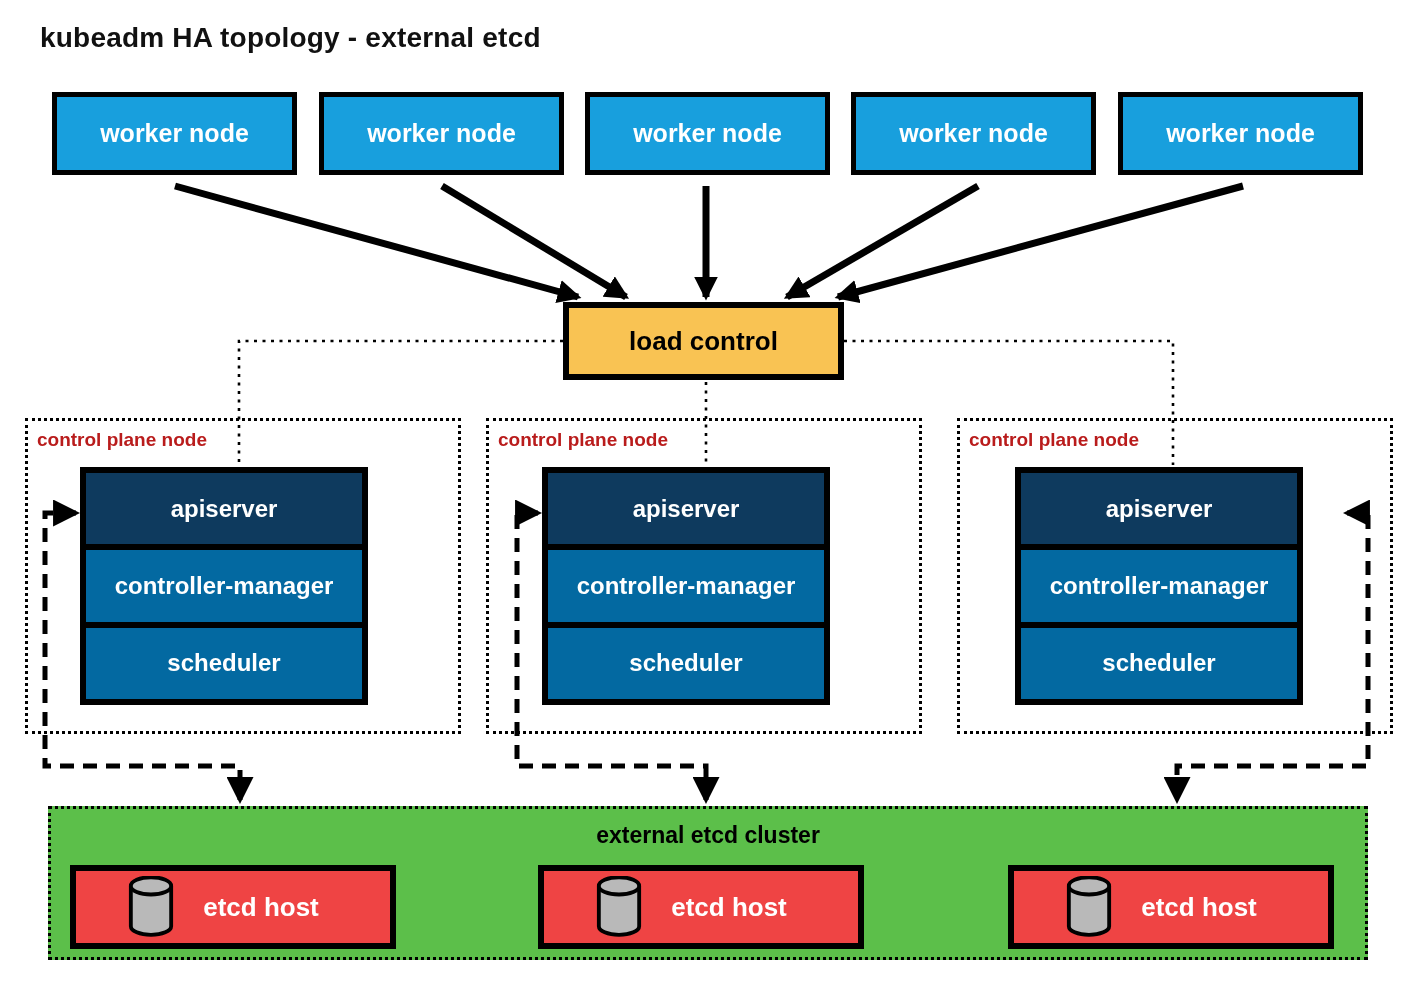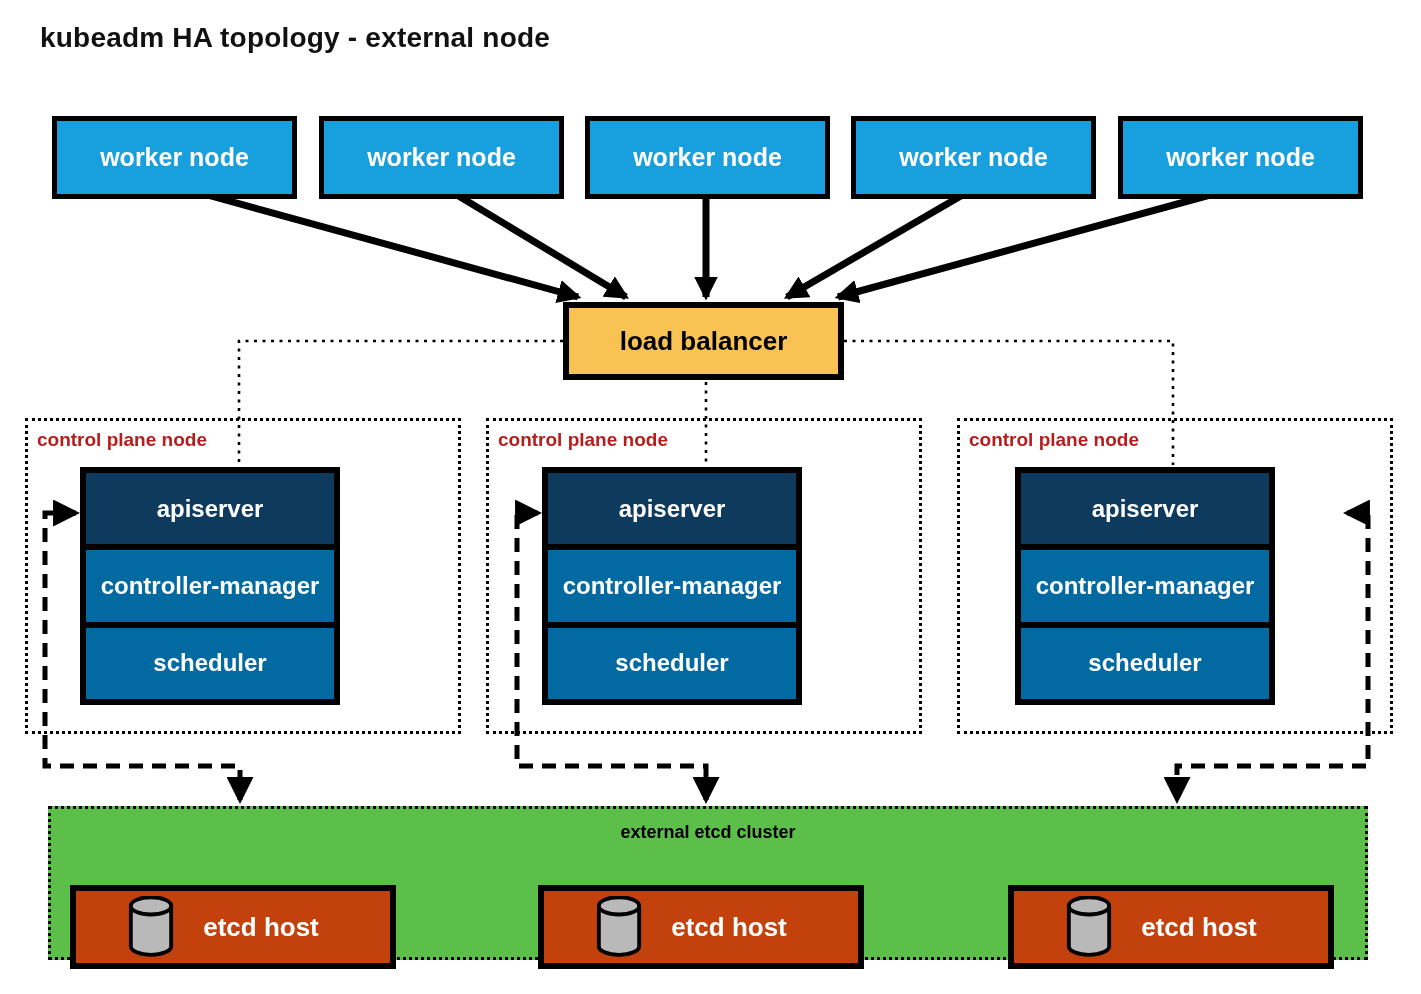--- a/index.html
+++ b/index.html
@@ -6,65 +6,65 @@
   .canvas{
     position:relative;width:1421px;height:994px;background:#ffffff;
     font-family:"Liberation Sans",sans-serif;overflow:hidden;
   }
   .title{
     position:absolute;left:40px;top:22px;font-size:28px;font-weight:700;color:#111;
     letter-spacing:0.2px;
   }
   .box{position:absolute;box-sizing:border-box;display:flex;align-items:center;justify-content:center;}
   .worker{
-    top:116px;width:245px;height:83px;background:#189fdd;border:5px solid #000;
+    top:92px;width:245px;height:83px;background:#189fdd;border:5px solid #000;
     color:#fff;font-size:25px;font-weight:700;
   }
   .lb{
     left:563px;top:302px;width:281px;height:78px;background:#f9c353;border:6px solid #000;
     color:#000;font-size:26px;font-weight:700;
   }
   .cp{
     top:418px;width:436px;height:316px;border:3px dotted #000;box-sizing:border-box;position:absolute;
   }
   .cp-label{
     position:absolute;left:9px;top:8px;font-size:19px;font-weight:700;color:#b91c1c;
   }
   .stack{
-    position:absolute;top:467px;width:260px;height:238px;background:#000;
+    position:absolute;top:467px;width:288px;height:238px;background:#000;
     display:flex;flex-direction:column;gap:6px;padding:6px;box-sizing:border-box;
   }
   .row{
     flex:1;display:flex;align-items:center;justify-content:center;
     color:#fff;font-size:24px;font-weight:700;
   }
   .row.api{background:#0e3a5e;}
   .row.blue{background:#0369a1;}
   .etcd-cluster{
     position:absolute;left:48px;top:806px;width:1320px;height:154px;
     background:#5cbf4a;border:3px dotted #000;box-sizing:border-box;
   }
   .etcd-cluster-label{
     position:absolute;left:0;top:13px;width:100%;text-align:center;
-    font-size:18px;font-weight:700;color:#000;
+    font-size:23px;font-weight:700;color:#000;
   }
   .etcd-host{
-    position:absolute;top:865px;width:326px;height:84px;background:#c2410c;border:6px solid #000;
+    position:absolute;top:865px;width:326px;height:84px;background:#ef4444;border:6px solid #000;
     display:flex;align-items:center;justify-content:center;gap:28px;box-sizing:border-box;
-    color:#fff;font-size:26px;font-weight:700;padding-right:20px;margin-top:20px;
+    color:#fff;font-size:26px;font-weight:700;padding-right:20px;
   }
   .cyl{flex:0 0 auto;}
   .connectors{position:absolute;left:0;top:0;pointer-events:none;}
 </style>
 </head>
 <body>
 
 <div class="canvas">
 
-  <div class="title">kubeadm HA topology - external node</div>
+  <div class="title">kubeadm HA topology - external etcd</div>
 
   <svg class="connectors" width="1421" height="994" viewBox="0 0 1421 994">
     <defs>
       <marker id="ah" viewBox="0 0 10 10" refX="8.5" refY="5" markerWidth="3.4" markerHeight="3.4" orient="auto-start-reverse" markerUnits="strokeWidth">
         <path d="M0,0 L10,5 L0,10 z" fill="#000"></path>
       </marker>
       <marker id="ahd" viewBox="0 0 10 10" refX="8.5" refY="5" markerWidth="5.4" markerHeight="5.4" orient="auto-start-reverse" markerUnits="strokeWidth">
         <path d="M0,0 L10,5 L0,10 z" fill="#000"></path>
       </marker>
     </defs>
@@ -100,21 +100,21 @@
       <span>worker node</span>
     </div>
   <div class="box worker" style="left:851px">
       <span>worker node</span>
     </div>
   <div class="box worker" style="left:1118px">
       <span>worker node</span>
     </div>
 
   <div class="box lb">
-    <span>load balancer</span>
+    <span>load control</span>
   </div>
 
   <div class="cp" style="left:25px">
     <div class="cp-label">control plane node</div>
   </div>
   <div class="stack" style="left:80px">
     <div class="row api">
         <span>apiserver</span>
       </div>
     <div class="row blue">

